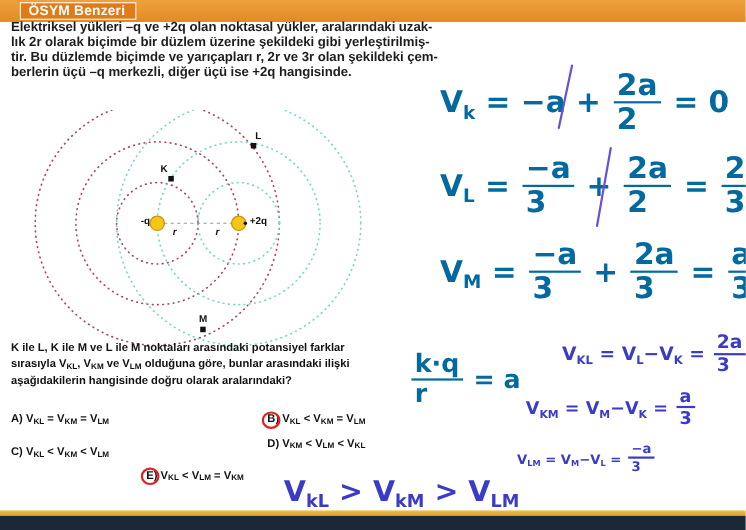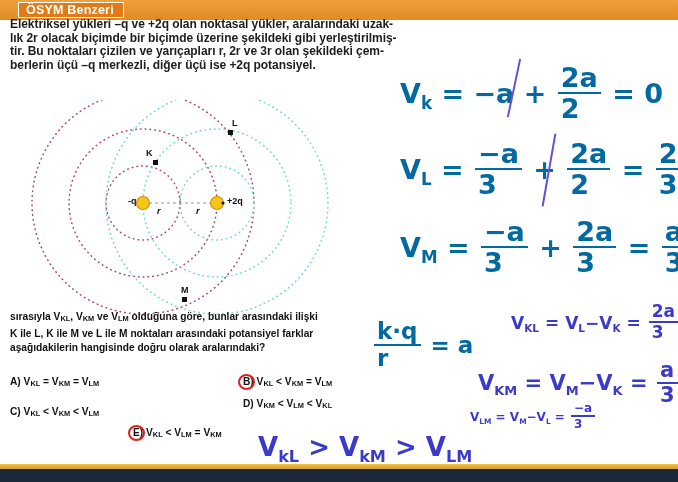--- a/index.html
+++ b/index.html
@@ -102,23 +102,23 @@
 <div id="page">
 
   <div class="banner">
     <div class="banner-tab">
       <span class="banner-title">ÖSYM Benzeri</span>
     </div>
   </div>
 
   <div class="intro">
     <div>Elektriksel yükleri –q ve +2q olan noktasal yükler, aralarındaki uzak-</div>
-    <div>lık 2r olacak biçimde bir biçimde üzerine şekildeki gibi yerleştirilmiş-</div>
-    <div>tir. Bu noktaları çizilen ve yarıçapları r, 2r ve 3r olan şekildeki çem-</div>
-    <div>berlerin üçü –q merkezli, diğer üçü ise +2q potansiyel.</div>
+    <div>lık 2r olarak biçimde bir düzlem üzerine şekildeki gibi yerleştirilmiş-</div>
+    <div>tir. Bu düzlemde biçimde ve yarıçapları r, 2r ve 3r olan şekildeki çem-</div>
+    <div>berlerin üçü –q merkezli, diğer üçü ise +2q hangisinde.</div>
   </div>
 
   <div class="figure">
     <svg width="330" height="215" viewBox="0 0 330 215">
 
       <g fill="none" stroke="#b0455e" stroke-width="1.5" stroke-linecap="round" stroke-dasharray="0.6 4.2">
         <circle cx="133" cy="103" r="37"></circle>
         <circle cx="133" cy="103" r="74"></circle>
         <circle cx="133" cy="103" r="111"></circle>
       </g>
@@ -144,22 +144,22 @@
     <span class="fig-label" style="left:118px;top:96px;">-q</span>
     <span class="fig-label" style="left:217px;top:96px;">+2q</span>
     <span class="fig-label" style="left:147px;top:106px;font-style:italic;">r</span>
     <span class="fig-label" style="left:186px;top:106px;font-style:italic;">r</span>
     <span class="fig-label" style="left:136px;top:48px;">K</span>
     <span class="fig-label" style="left:222px;top:18px;">L</span>
     <span class="fig-label" style="left:171px;top:185px;">M</span>
   </div>
 
   <div class="question">
+    <div>K ile L, K ile M ve L ile M noktaları arasındaki potansiyel farklar</div>
     <div>sırasıyla V<span class="sub">KL</span>, V<span class="sub">KM</span> ve V<span class="sub">LM</span> olduğuna göre, bunlar arasındaki ilişki</div>
-    <div>K ile L, K ile M ve L ile M noktaları arasındaki potansiyel farklar</div>
     <div>aşağıdakilerin hangisinde doğru olarak aralarındaki?</div>
   </div>
 
   <div class="options">
     <div class="opt optA">A) V<span class="sub">KL</span> = V<span class="sub">KM</span> = V<span class="sub">LM</span></div>
     <div class="opt optB">B) V<span class="sub">KL</span> &lt; V<span class="sub">KM</span> = V<span class="sub">LM</span></div>
     <div class="opt optC">C) V<span class="sub">KL</span> &lt; V<span class="sub">KM</span> &lt; V<span class="sub">LM</span></div>
     <div class="opt optD">D) V<span class="sub">KM</span> &lt; V<span class="sub">LM</span> &lt; V<span class="sub">KL</span></div>
     <div class="opt optE">E) V<span class="sub">KL</span> &lt; V<span class="sub">LM</span> = V<span class="sub">KM</span></div>
     <div class="circle-mark cm-b"></div>
@@ -195,21 +195,21 @@
   <div class="hand hw-red" style="left:372px;top:320px;font-size:23px;">
     <span class="frac"><span class="num">k·q</span><span class="bar"></span><span class="den">r</span></span>
     = a
   </div>
 
   <div class="hand hw-blue" style="left:511px;top:303px;font-size:17px;">
     V<span class="sb">KL</span> = V<span class="sb">L</span>−V<span class="sb">K</span> =
     <span class="frac"><span class="num">2a</span><span class="bar"></span><span class="den">3</span></span>
   </div>
 
-  <div class="hand hw-blue" style="left:478px;top:352px;font-size:21px;margin-top:8px;">
+  <div class="hand hw-blue" style="left:478px;top:352px;font-size:16px;">
     V<span class="sb">KM</span> = V<span class="sb">M</span>−V<span class="sb">K</span> =
     <span class="frac"><span class="num">a</span><span class="bar"></span><span class="den">3</span></span>
   </div>
 
   <div class="hand hw-blue" style="left:470px;top:402px;font-size:12px;">
     V<span class="sb">LM</span> = V<span class="sb">M</span>−V<span class="sb">L</span> =
     <span class="frac"><span class="num">−a</span><span class="bar"></span><span class="den">3</span></span>
   </div>
 
   <div class="hand hw-blue" style="left:258px;top:432px;font-size:26px;">

